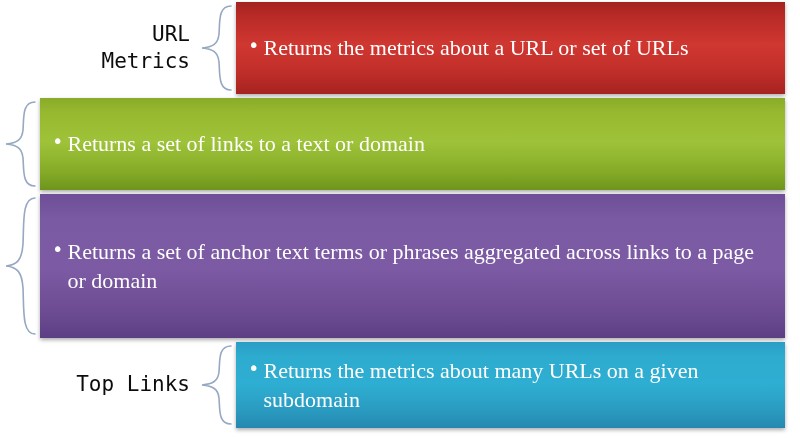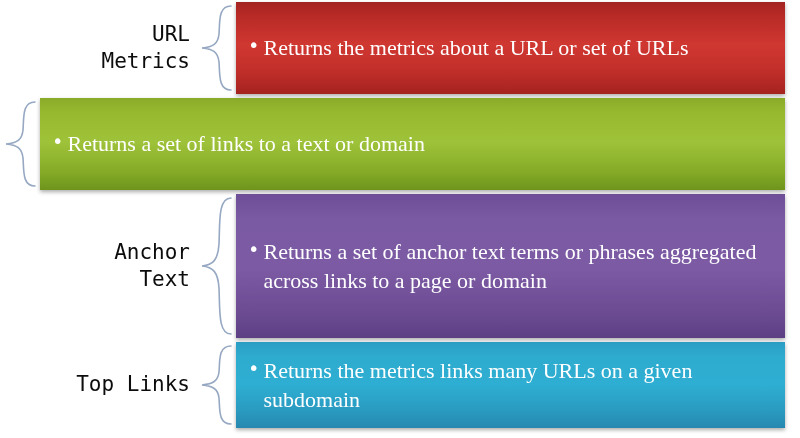--- a/index.html
+++ b/index.html
@@ -153,24 +153,20 @@
       <div class="box box-green">
         <div class="box-inner">
           <span class="bullet">•</span>
           <span class="box-text">Returns a set of links to a text or domain</span>
         </div>
       </div>
     </div>
   </div>
 
   <div class="row" id="row-anchor-text">
-    <div class="label-cell">
-      <div class="label-text">Anchor
-Text</div>
-    </div>
     <div class="brace-cell">
       <svg width="34" height="140" viewBox="0 0 34 140" aria-hidden="true">
         <path d="M32 2 C19 2 21 26 20 48 C19 64 14 69 3 70 C14 71 19 76 20 92 C21 114 19 138 32 138" fill="none" stroke="#96a8c2" stroke-width="1.6" stroke-linecap="round"></path>
       </svg>
     </div>
     <div class="box-cell">
       <div class="box box-purple">
         <div class="box-inner">
           <span class="bullet">•</span>
           <span class="box-text">Returns a set of anchor text terms or phrases aggregated across links to a page or domain</span>
@@ -185,19 +181,19 @@
     </div>
     <div class="brace-cell">
       <svg width="34" height="82" viewBox="0 0 34 82" aria-hidden="true">
         <path d="M32 2 C19 2 21 17 20 28 C19 37 14 40 3 41 C14 42 19 45 20 54 C21 65 19 80 32 80" fill="none" stroke="#96a8c2" stroke-width="1.6" stroke-linecap="round"></path>
       </svg>
     </div>
     <div class="box-cell">
       <div class="box box-teal">
         <div class="box-inner">
           <span class="bullet">•</span>
-          <span class="box-text">Returns the metrics links many URLs on a given subdomain</span>
+          <span class="box-text">Returns the metrics about many URLs on a given subdomain</span>
         </div>
       </div>
     </div>
   </div>
 
 </div>
 
 </body></html>

